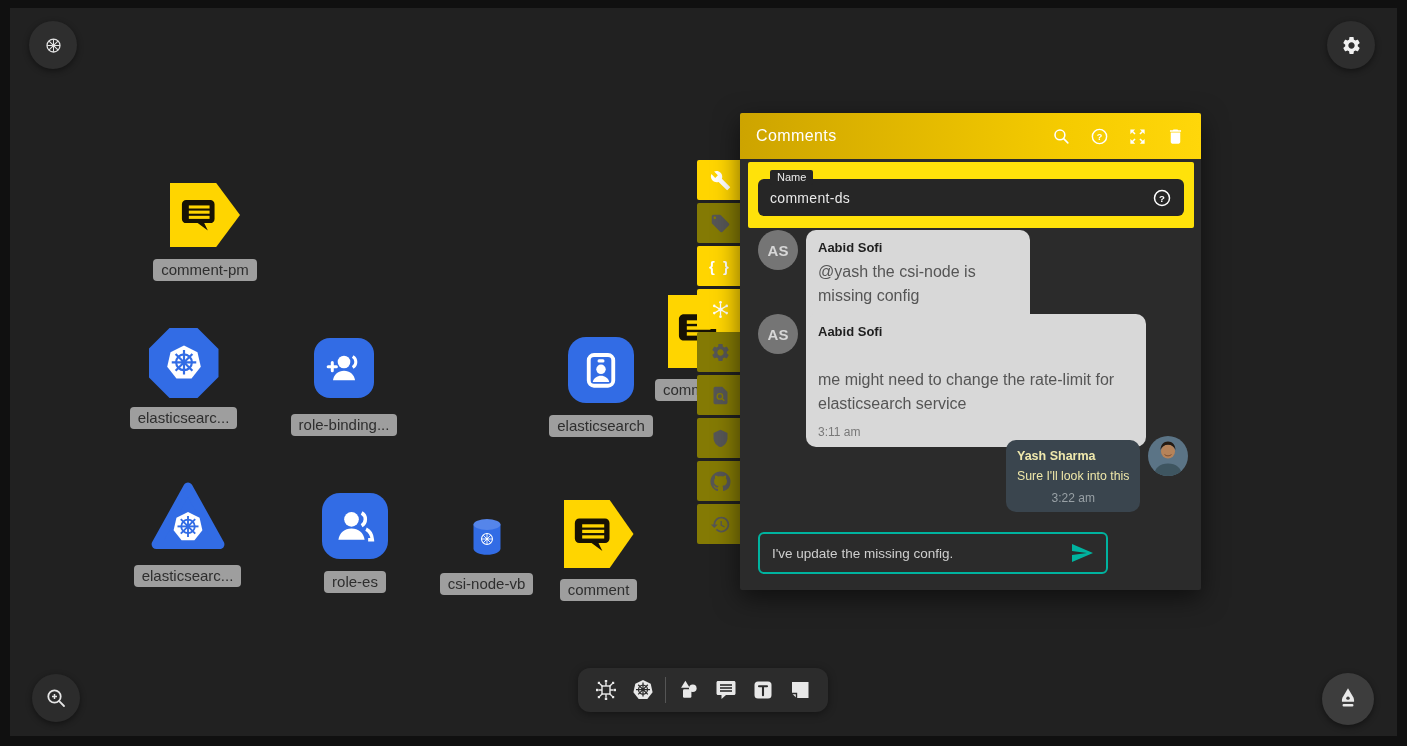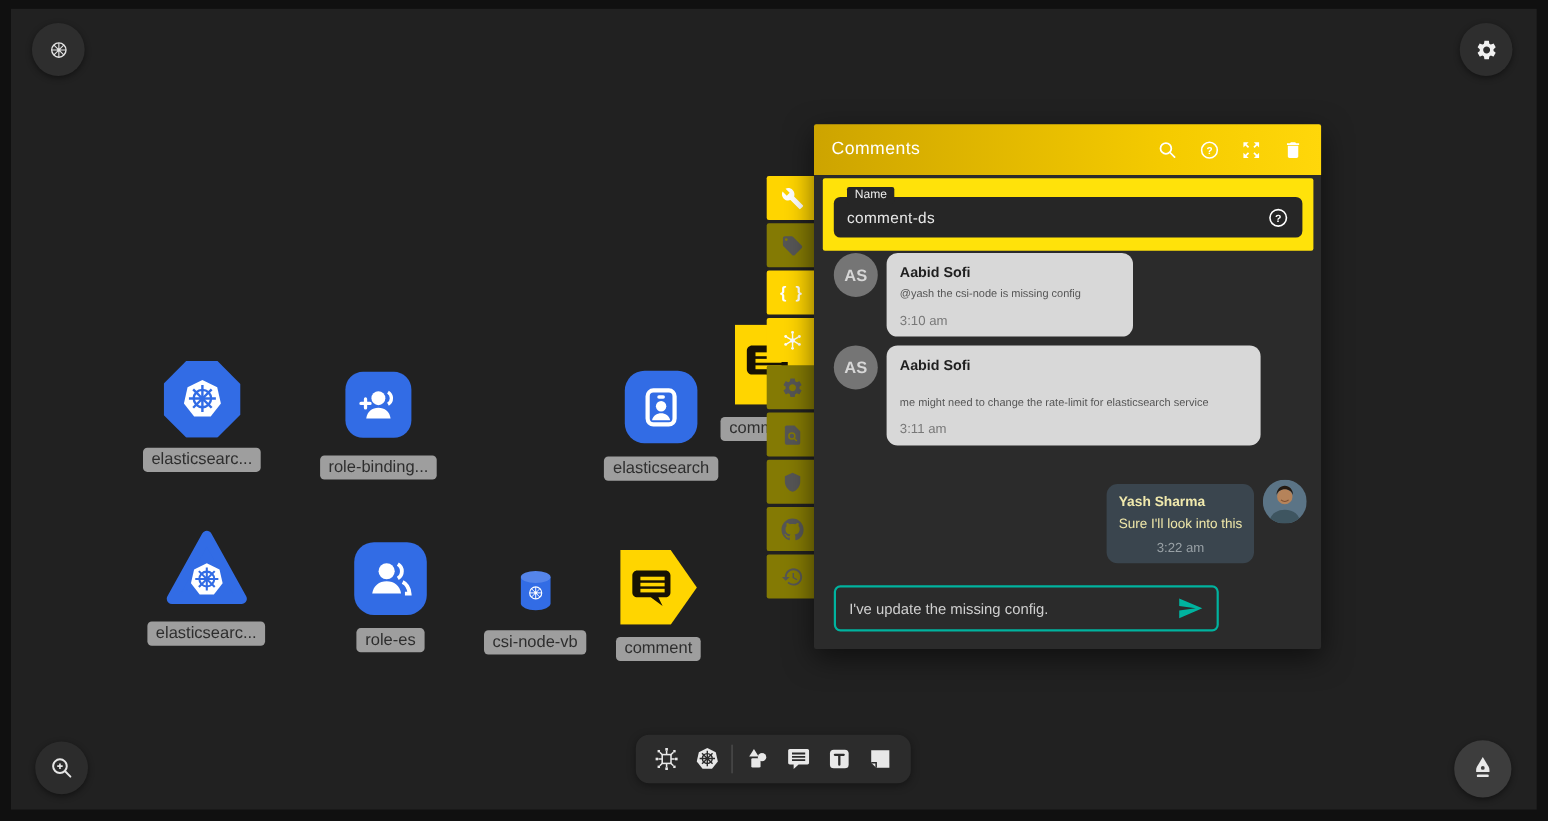--- a/index.html
+++ b/index.html
@@ -51,21 +51,21 @@
   .name-input { flex:1; background:transparent; border:none; outline:none; color:#e9e9e9; font-size:14px; font-family:inherit; letter-spacing:.3px; }
   .name-help { color:#fff; display:flex; }
   .name-help svg { width:20px; height:20px; }
 
   .msg { position:absolute; display:flex; gap:8px; }
   .avatar { width:40px; height:40px; border-radius:50%; background:#757575; color:#d7d7d7; font-size:15px;
             display:flex; align-items:center; justify-content:center; flex:0 0 auto;font-weight:bold; }
   .avatar-photo { width:40px; height:40px; border-radius:50%; overflow:hidden; flex:0 0 auto; }
   .bubble { background:#d8d8d8; border-radius:10px; padding:10px 12px 8px; }
   .msg-author { font-weight:bold; font-size:13px; color:#1f1f1f; }
-  .msg-text { font-size:10px; color:#555; margin-top:5px; line-height:1.5; white-space:pre-line; }
+  .msg-text { font-size:16px; color:#555; margin-top:5px; line-height:1.5; white-space:pre-line; }
   .msg-time { font-size:12px; color:#787878; margin-top:9px; }
   .msg.right .bubble { background:#3a454e; padding:9px 11px 7px; }
   .msg.right .msg-author { color:#f0e9ad; font-size:12.5px; }
   .msg.right .msg-text { color:#efe7a9; font-size:12.3px; white-space:nowrap; margin-top:4px; }
   .msg.right .msg-time { color:#98a0a5; text-align:center; margin-top:6px; }
 
   .composer { position:absolute; left:18px; top:419px; width:350px; height:42px; border:2px solid #00B39F; border-radius:6px;
               display:flex; align-items:center; padding:0 12px; }
   .composer input { flex:1; background:transparent; border:none; outline:none; color:#cfcfcf; font-size:13.5px; font-family:inherit; }
   .composer svg { width:24px; height:24px; color:#00B39F; cursor:pointer; }
@@ -270,20 +270,28 @@
     </span>
   </div>
   <div class="fab" style="left:1327px; top:21px; width:48px; height:48px;">
     <span style="display:flex; color:#f0f0f0;">
       <svg width="21" height="21">
           <use href="#sym-gear"></use>
         </svg>
     </span>
   </div>
 
+  <div class="node" style="left:150px; top:183px; width:110px;">
+    <div class="shape-comment" style="width:70px; height:64px;">
+      <svg>
+          <use href="#sym-bubble"></use>
+        </svg>
+    </div>
+    <div class="chip">comment-pm</div>
+  </div>
 
   <div class="node" style="left:131px; top:328px; width:105px; gap:9px;">
     <div class="shape-oct" style="width:70px; height:70px;">
       <svg width="42" height="42">
           <use href="#sym-k8s-blue"></use>
         </svg>
     </div>
     <div class="chip">elasticsearc...</div>
   </div>
 

